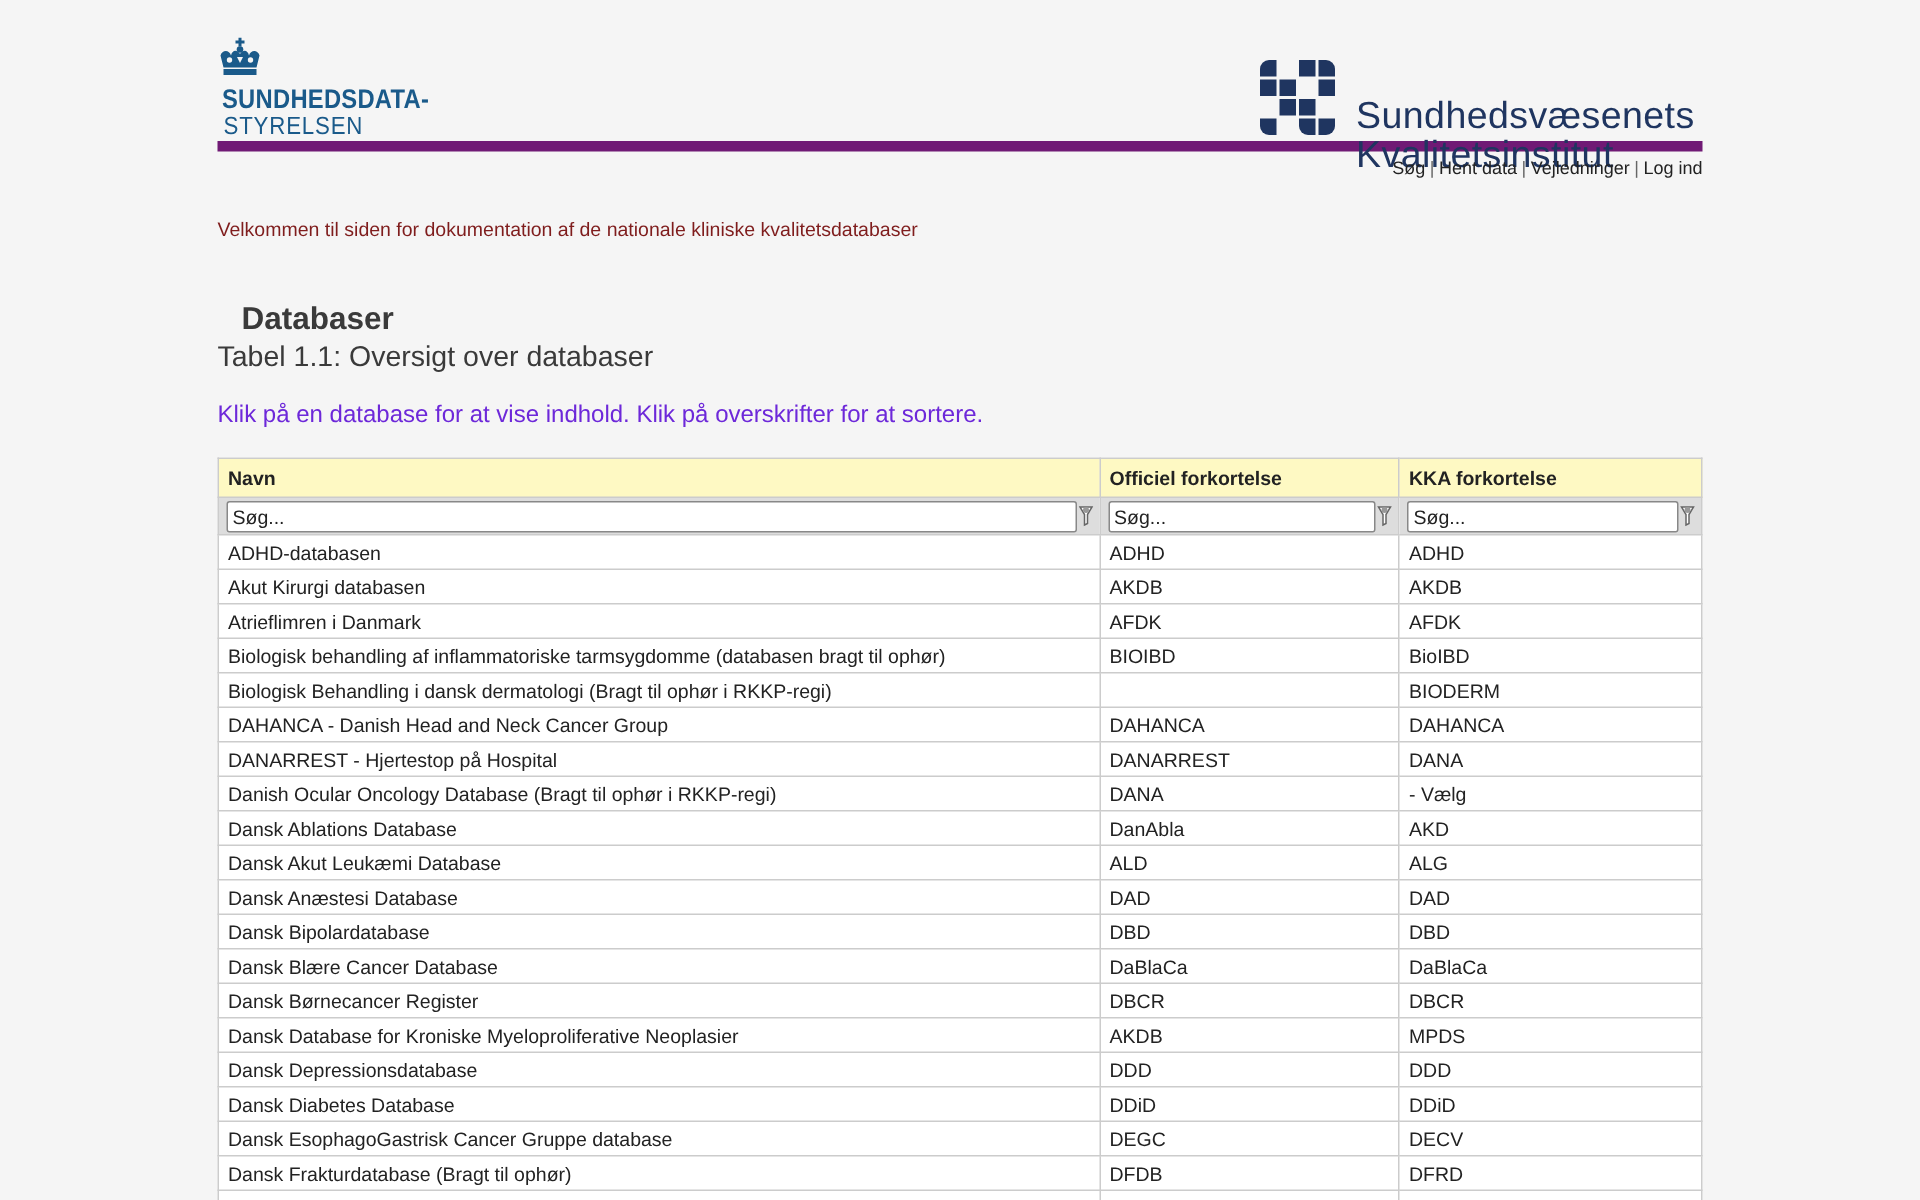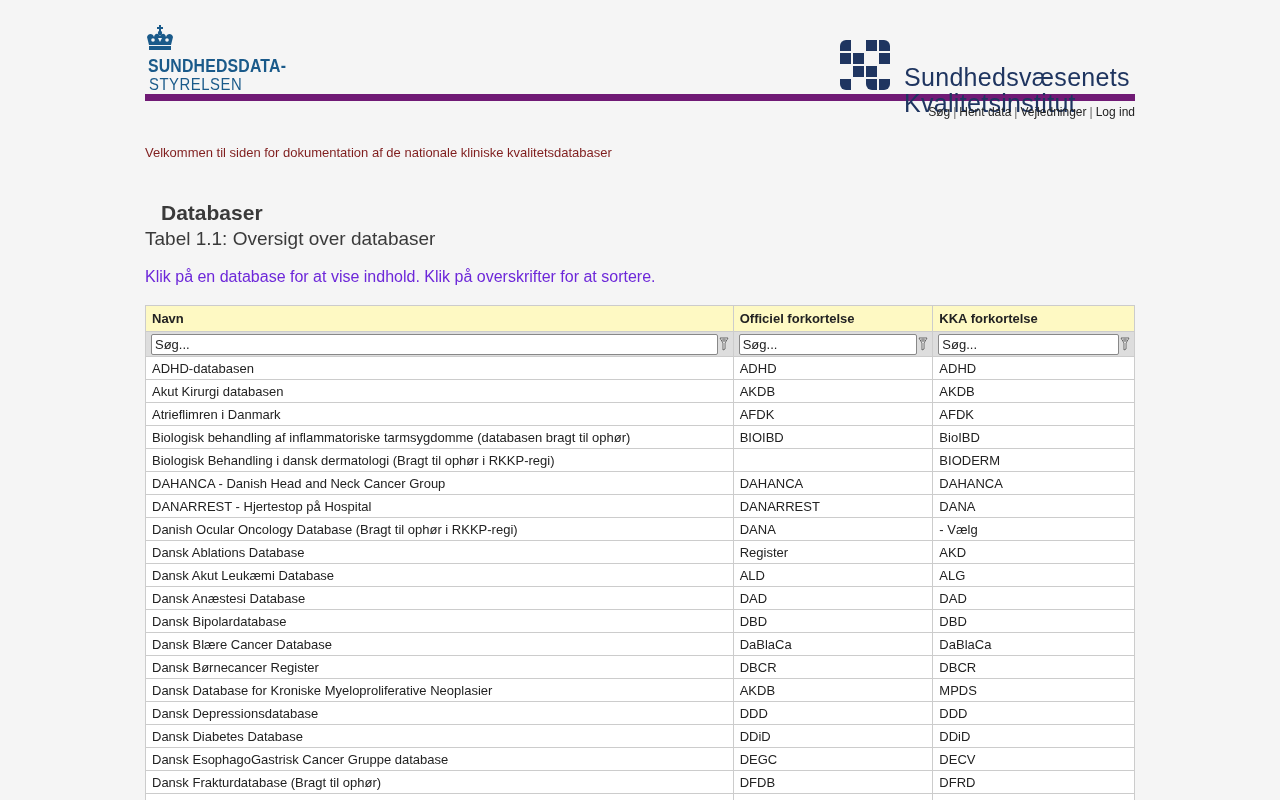--- a/index.html
+++ b/index.html
@@ -327,21 +327,21 @@
           <td class="num">DANARREST</td>
           <td class="num">DANA</td>
         </tr>
         <tr>
           <td>Danish Ocular Oncology Database (Bragt til ophør i RKKP-regi)</td>
           <td class="num">DANA</td>
           <td class="num">- Vælg</td>
         </tr>
         <tr>
           <td>Dansk Ablations Database</td>
-          <td class="num">Register</td>
+          <td class="num">DanAbla</td>
           <td class="num">AKD</td>
         </tr>
         <tr>
           <td>Dansk Akut Leukæmi Database</td>
           <td class="num">ALD</td>
           <td class="num">ALG</td>
         </tr>
         <tr>
           <td>Dansk Anæstesi Database</td>
           <td class="num">DAD</td>

